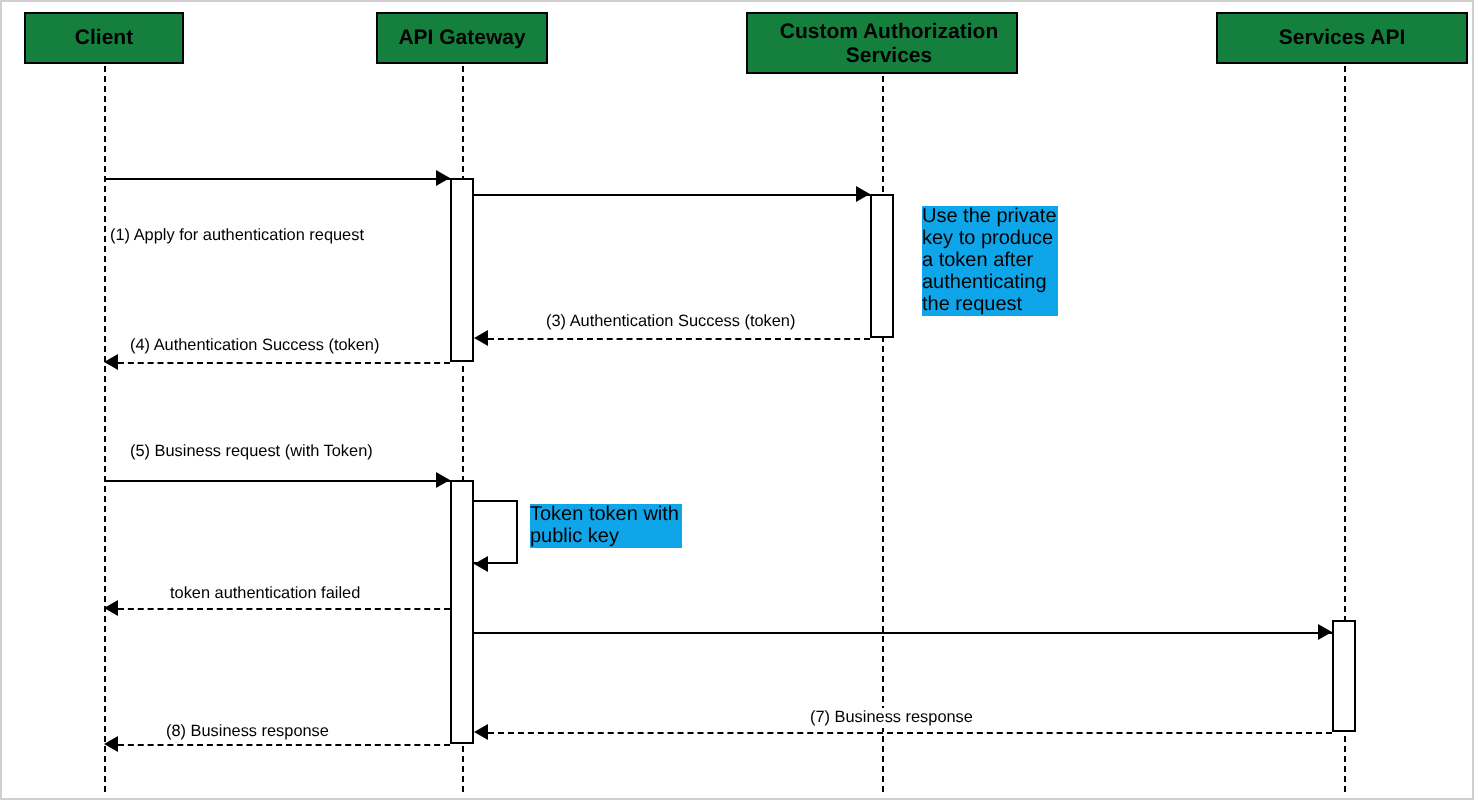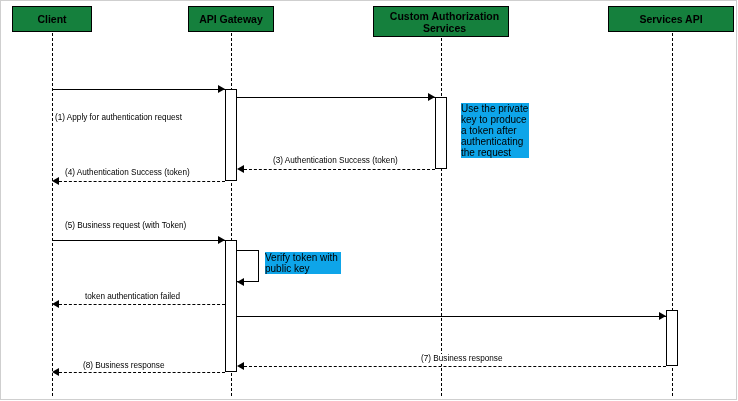--- a/index.html
+++ b/index.html
@@ -163,30 +163,30 @@
   <div class="msg dashed" style="left:59px; top:181px; width:166px;"></div>
   <div class="arrow left" style="left:52px; top:177px;"></div>
   <div class="label" style="left:64px; top:168px;">(4) Authentication Success (token)</div>
 
   <div class="msg solid" style="left:52px; top:240px; width:173px;"></div>
   <div class="arrow right" style="left:218px; top:236px;"></div>
   <div class="label" style="left:64px; top:221px;">(5) Business request (with Token)</div>
 
   <div class="selfloop" style="left:237px; top:250px; width:22px; height:32px;"></div>
   <div class="arrow left" style="left:237px; top:278px;"></div>
-  <div class="note" style="left:265px; top:252px; width:76px;">Verify token with public key</div>
+  <div class="note" style="left:265px; top:252px; width:76px;">Token token with public key</div>
 
   <div class="msg dashed" style="left:59px; top:304px; width:166px;"></div>
   <div class="arrow left" style="left:52px; top:300px;"></div>
   <div class="label" style="left:84px; top:292px;">token authentication failed</div>
 
   <div class="msg solid" style="left:237px; top:316px; width:429px;"></div>
   <div class="arrow right" style="left:659px; top:312px;"></div>
 
   <div class="msg dashed" style="left:244px; top:366px; width:422px;"></div>
   <div class="arrow left" style="left:237px; top:362px;"></div>
-  <div class="label" style="left:404px; top:354px;margin-left:16px;">(7) Business response</div>
+  <div class="label" style="left:404px; top:354px;">(7) Business response</div>
 
   <div class="msg dashed" style="left:59px; top:372px; width:166px;"></div>
   <div class="arrow left" style="left:52px; top:368px;"></div>
   <div class="label" style="left:82px; top:361px;">(8) Business response</div>
 
 </div>
 
 </body></html>

